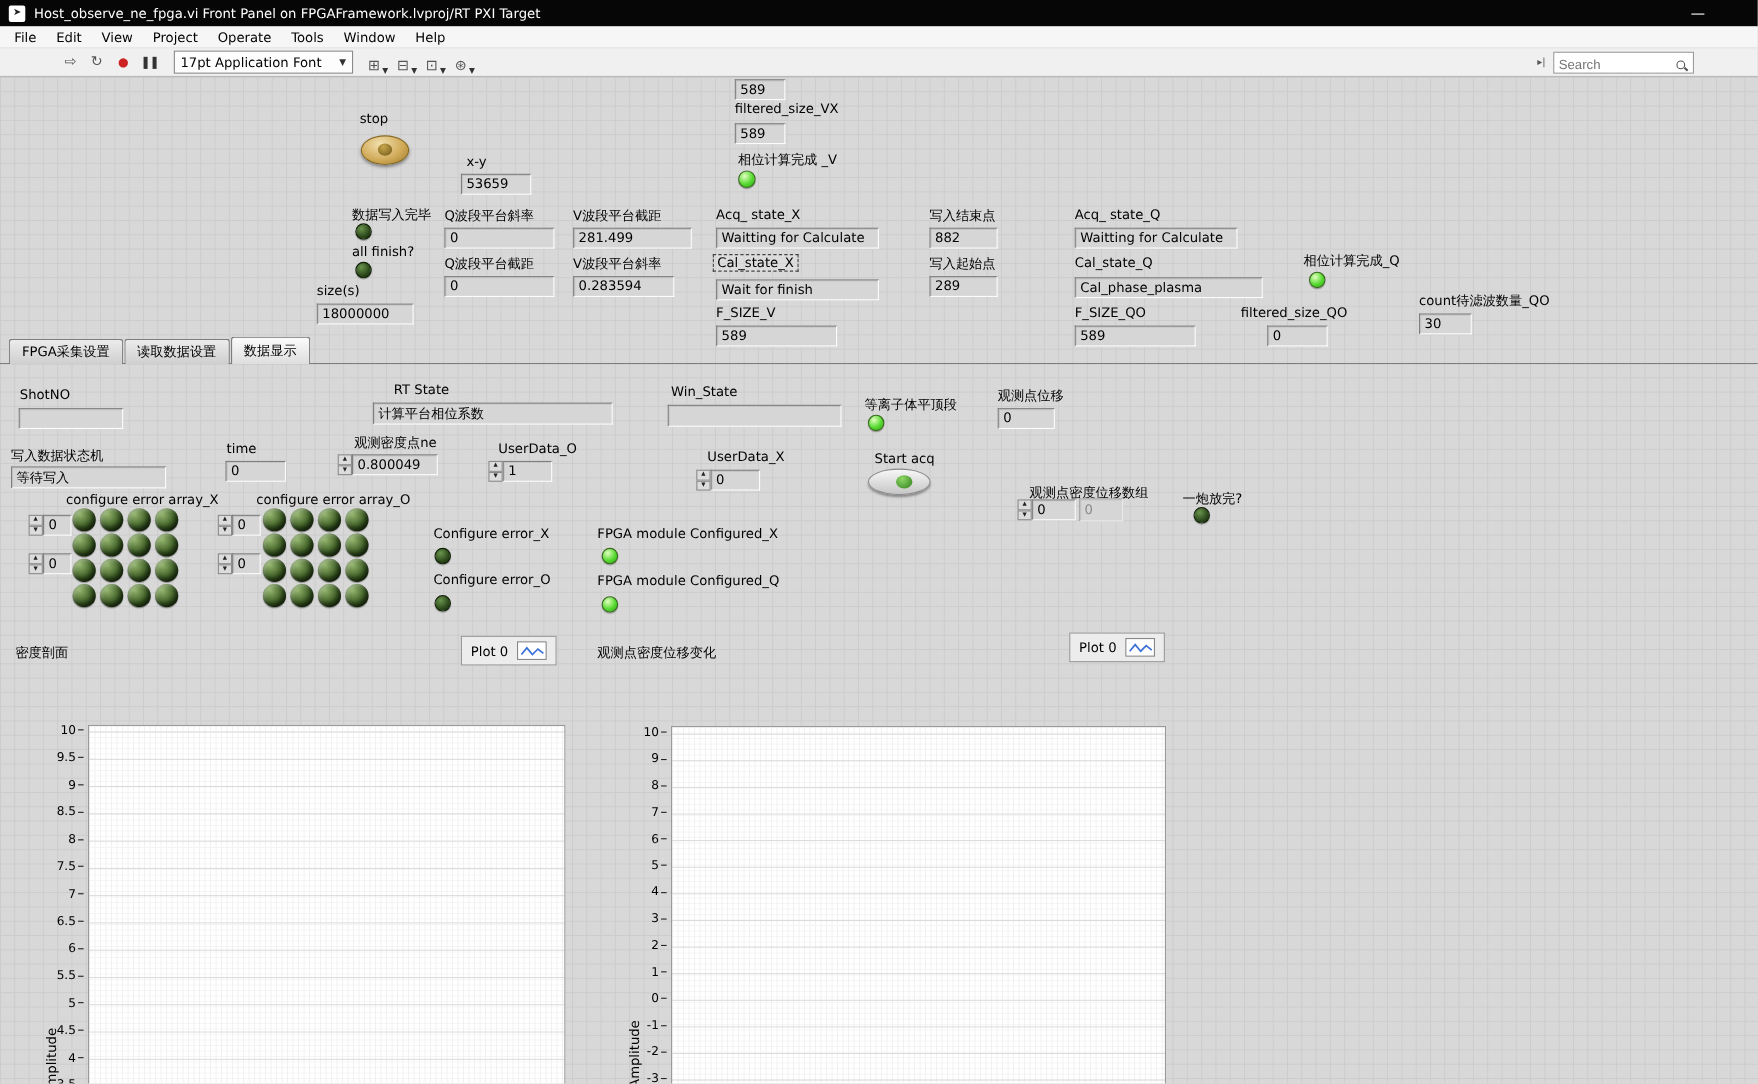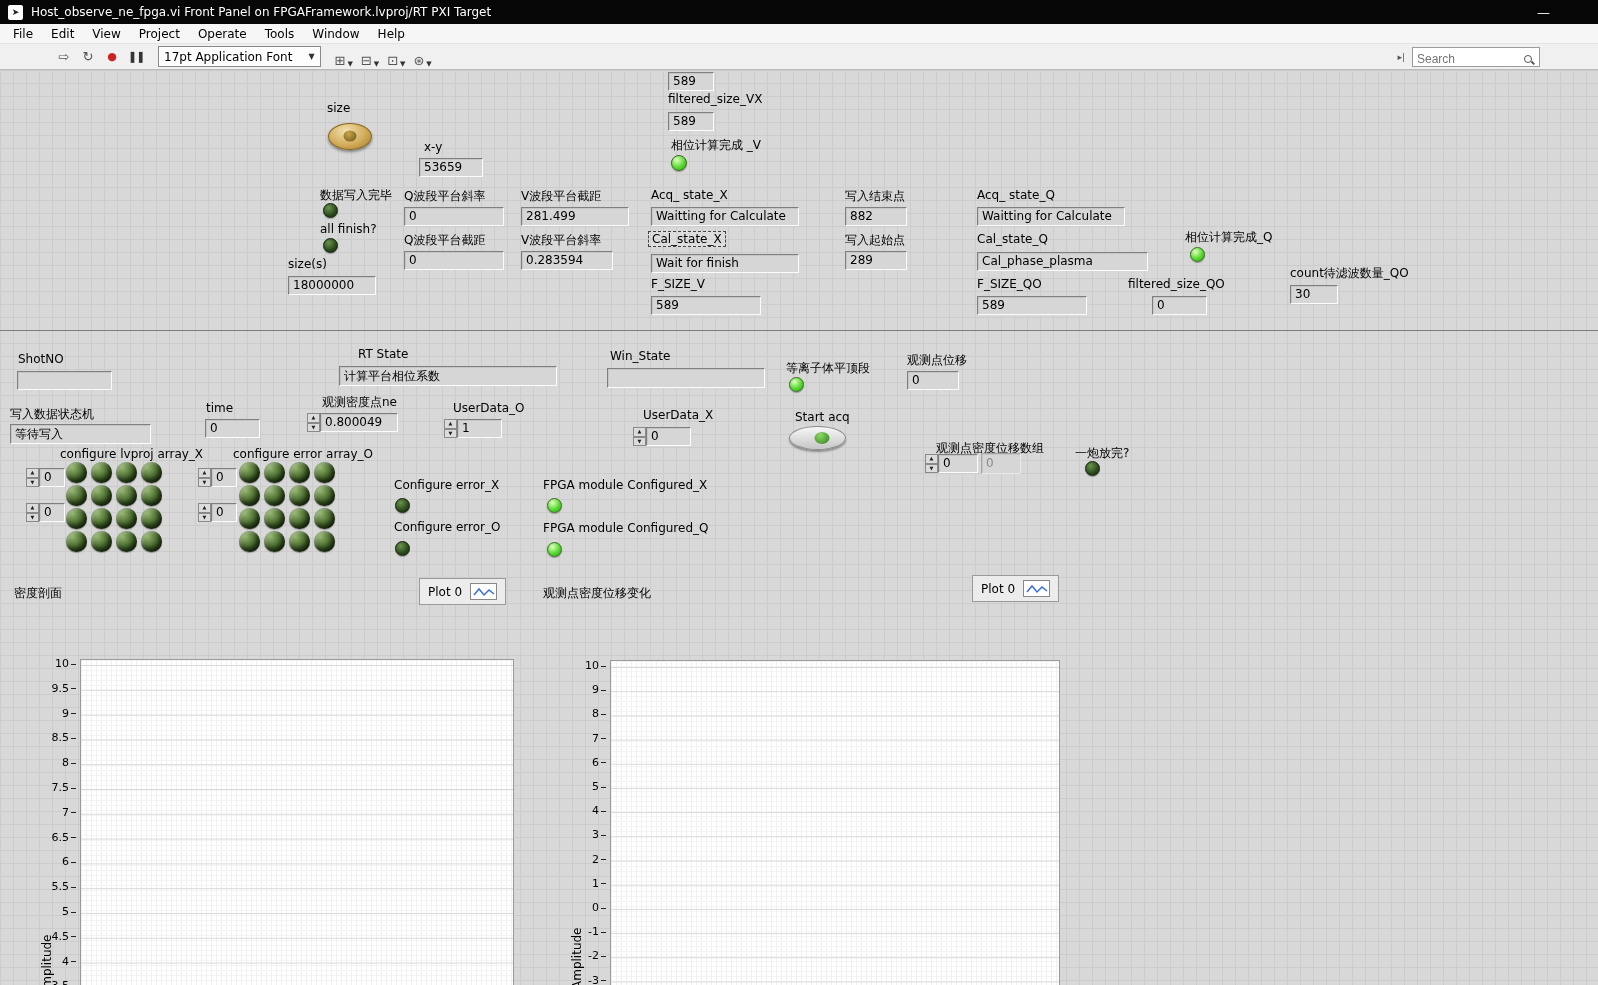--- a/index.html
+++ b/index.html
@@ -155,21 +155,21 @@
 
 <div class="panel">
 
   <div class="box" style="left:668px;top:2px;width:46px">589</div>
   <div class="lbl" style="left:668px;top:22px">filtered_size_VX</div>
   <div class="box" style="left:668px;top:42px;width:46px">589</div>
 
   <div class="lbl" style="left:671px;top:67px">相位计算完成 _V</div>
   <div class="led big on" style="left:671px;top:85px"></div>
 
-  <div class="lbl" style="left:327px;top:31px">size</div>
+  <div class="lbl" style="left:327px;top:31px">stop</div>
   <div class="stop-btn" style="left:328px;top:53px"></div>
 
   <div class="lbl" style="left:424px;top:70px">x-y</div>
   <div class="box" style="left:419px;top:88px;width:64px">53659</div>
 
   <div class="lbl" style="left:320px;top:117px">数据写入完毕</div>
   <div class="led off" style="left:323px;top:133px"></div>
 
   <div class="lbl" style="left:320px;top:152px">all finish?</div>
   <div class="led off" style="left:323px;top:168px"></div>
@@ -208,20 +208,25 @@
 
   <div class="lbl" style="left:1185px;top:159px">相位计算完成_Q</div>
   <div class="led on" style="left:1190px;top:177px"></div>
 
   <div class="lbl" style="left:1128px;top:207px">filtered_size_QO</div>
   <div class="box" style="left:1152px;top:226px;width:55px">0</div>
 
   <div class="lbl" style="left:1290px;top:195px">count待滤波数量_QO</div>
   <div class="box" style="left:1290px;top:215px;width:48px">30</div>
 
+  <div class="tab-strip">
+      <div class="tab">FPGA采集设置</div>
+      <div class="tab">读取数据设置</div>
+      <div class="tab active">数据显示</div>
+    </div>
   <div class="tabline"></div>
 
   <div class="lbl" style="left:18px;top:282px">ShotNO</div>
   <div class="box" style="left:17px;top:301px;width:95px"></div>
 
   <div class="lbl" style="left:358px;top:277px">RT State</div>
   <div class="box tall" style="left:339px;top:296px;width:218px">计算平台相位系数</div>
 
   <div class="lbl" style="left:610px;top:279px">Win_State</div>
   <div class="box tall" style="left:607px;top:298px;width:158px"></div>
@@ -266,21 +271,21 @@
   <div class="spin" style="left:925px;top:384px">
       <span class="up"></span>
       <span class="dn"></span>
     </div>
   <div class="box" style="left:938px;top:384px;width:40px">0</div>
   <div class="box disabled" style="left:981px;top:383px;width:40px;height:21px;line-height:19px">0</div>
 
   <div class="lbl" style="left:1075px;top:375px">一炮放完?</div>
   <div class="led off" style="left:1085px;top:391px"></div>
 
-  <div class="lbl" style="left:60px;top:377px">configure lvproj array_X</div>
+  <div class="lbl" style="left:60px;top:377px">configure error array_X</div>
   <div class="spin" style="left:26px;top:398px">
       <span class="up"></span>
       <span class="dn"></span>
     </div>
   <div class="box" style="left:39px;top:398px;width:26px">0</div>
   <div class="spin" style="left:26px;top:433px">
       <span class="up"></span>
       <span class="dn"></span>
     </div>
   <div class="box" style="left:39px;top:433px;width:26px">0</div>

